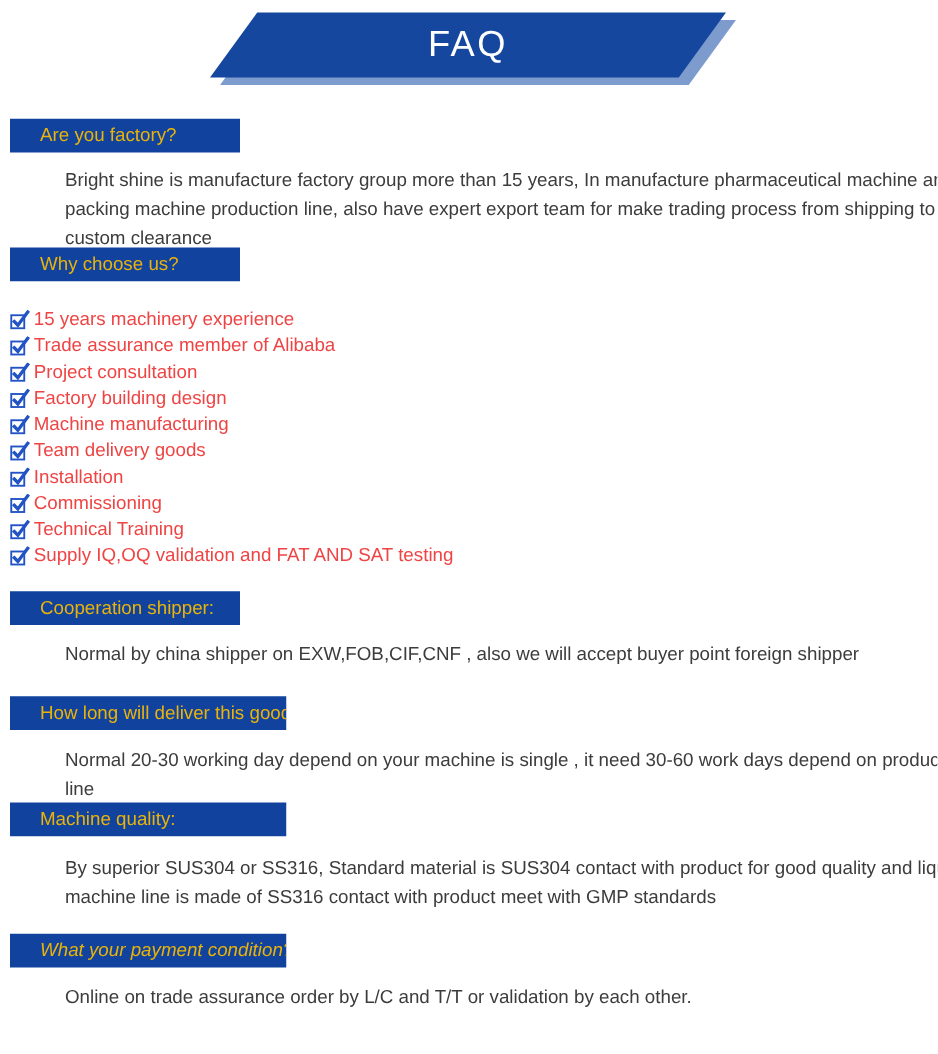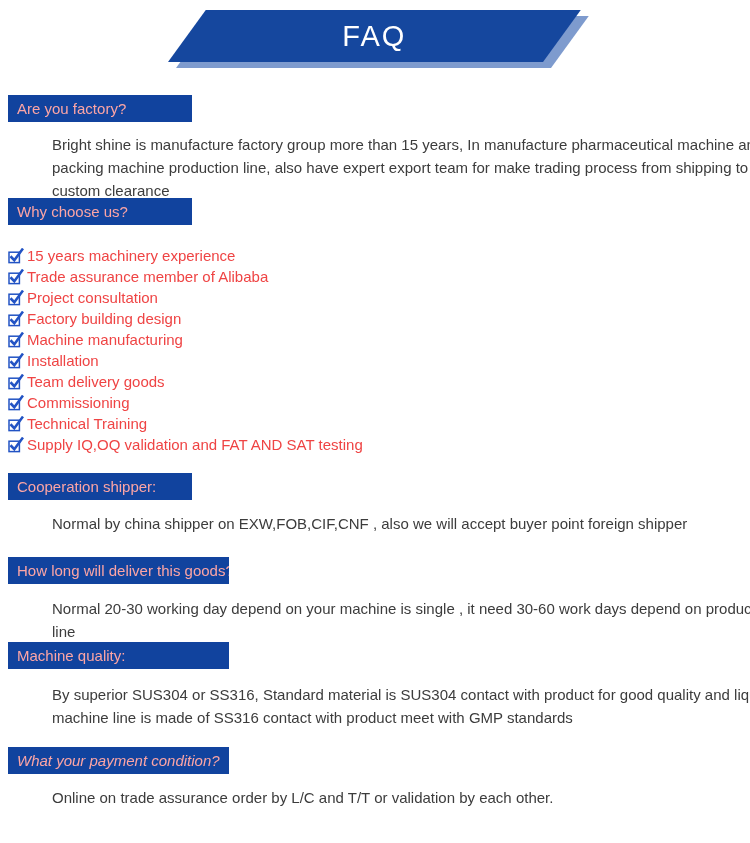--- a/index.html
+++ b/index.html
@@ -36,23 +36,23 @@
     color:#ffffff;
     font-size:29px;
     letter-spacing:2px;
     font-weight:400;
   }
 
   
   .sec-title {
     position:absolute; left:8px;
     height:27px; line-height:27px;
-    padding-left:9px;
+    padding-left:24px;
     background:#11439e;
-    color:#fca5a5;
+    color:#eab308;
     font-size:15px;
     white-space:nowrap;
     overflow:hidden;
   }
   .w-narrow { width:184px; }
   .w-wide   { width:221px; }
 
   
   .sec-body {
     position:absolute; left:8px;
@@ -137,28 +137,28 @@
           <rect x="1" y="4.2" width="10.4" height="10.4" fill="#ffffff" stroke="#2253c4" stroke-width="1.5"></rect>
           <path d="M3.4 9.2 L6.3 12.2 L14.2 1.6" fill="none" stroke="#2253c4" stroke-width="2.6" stroke-linecap="square"></path>
         </svg>
       <span>Machine manufacturing</span>
     </li>
     <li>
       <svg class="check-icon" viewBox="0 0 16 16">
           <rect x="1" y="4.2" width="10.4" height="10.4" fill="#ffffff" stroke="#2253c4" stroke-width="1.5"></rect>
           <path d="M3.4 9.2 L6.3 12.2 L14.2 1.6" fill="none" stroke="#2253c4" stroke-width="2.6" stroke-linecap="square"></path>
         </svg>
-      <span>Installation</span>
+      <span>Team delivery goods</span>
     </li>
     <li>
       <svg class="check-icon" viewBox="0 0 16 16">
           <rect x="1" y="4.2" width="10.4" height="10.4" fill="#ffffff" stroke="#2253c4" stroke-width="1.5"></rect>
           <path d="M3.4 9.2 L6.3 12.2 L14.2 1.6" fill="none" stroke="#2253c4" stroke-width="2.6" stroke-linecap="square"></path>
         </svg>
-      <span>Team delivery goods</span>
+      <span>Installation</span>
     </li>
     <li>
       <svg class="check-icon" viewBox="0 0 16 16">
           <rect x="1" y="4.2" width="10.4" height="10.4" fill="#ffffff" stroke="#2253c4" stroke-width="1.5"></rect>
           <path d="M3.4 9.2 L6.3 12.2 L14.2 1.6" fill="none" stroke="#2253c4" stroke-width="2.6" stroke-linecap="square"></path>
         </svg>
       <span>Commissioning</span>
     </li>
     <li>
       <svg class="check-icon" viewBox="0 0 16 16">

